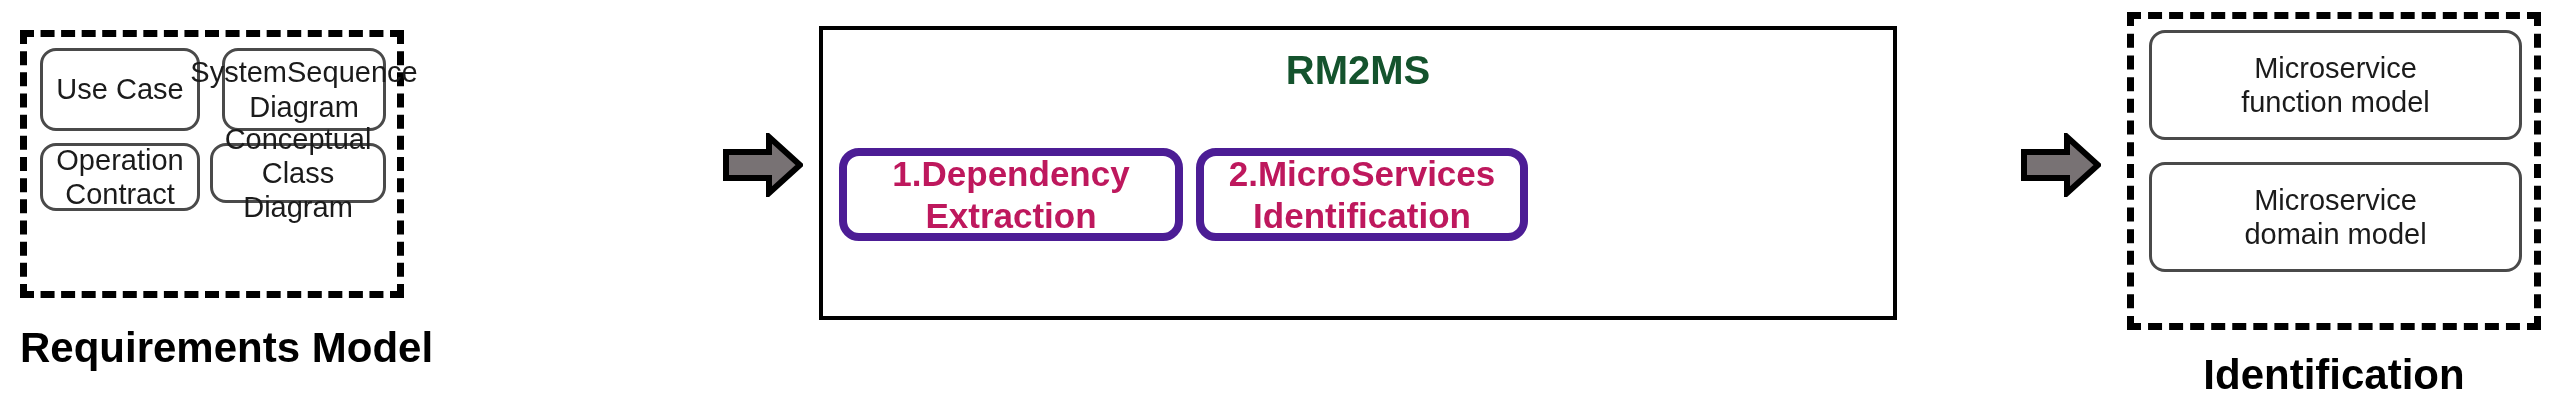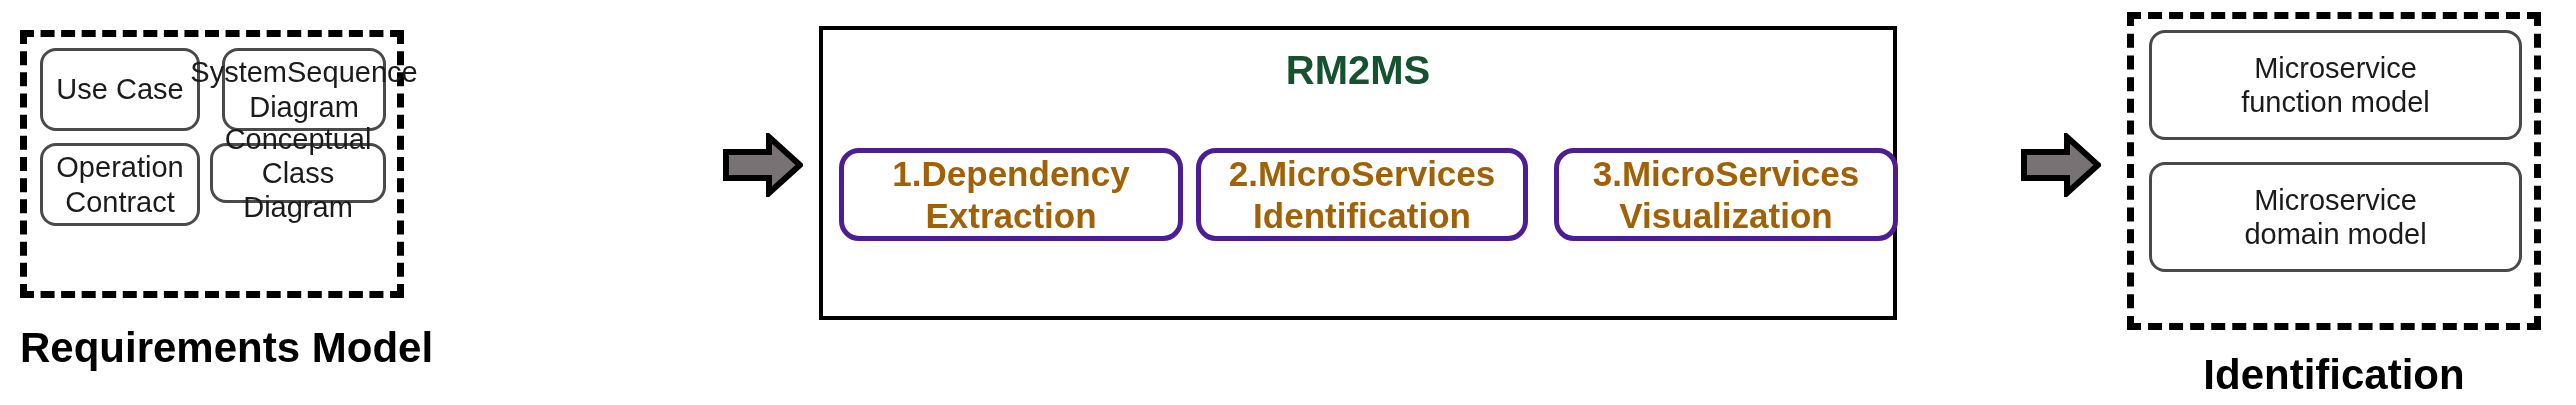--- a/index.html
+++ b/index.html
@@ -62,32 +62,32 @@
     text-align: center;
     font-family: "Liberation Sans", sans-serif;
     font-weight: bold;
     font-size: 40px;
     letter-spacing: 0px;
     color: #14532d;
   }
   .step-card {
     position: absolute;
     box-sizing: border-box;
-    border: 5px solid #4c1d95;
+    border: 8px solid #4c1d95;
     border-radius: 20px;
     background: #ffffff;
     display: flex;
     align-items: center;
     justify-content: center;
     text-align: center;
     font-family: "Liberation Sans", sans-serif;
     font-weight: bold;
     font-size: 35px;
     line-height: 1.2;
-    color: #a16207;
+    color: #be185d;
     padding: 2px 4px;
   }
 
   
   .arrow {
     position: absolute;
   }
   .arrow svg { display: block; }
 
   
@@ -105,41 +105,40 @@
 <body>
 
 <div id="canvas">
 
   <div class="dashed-group" style="left:20px; top:30px; width:384px; height:268px;"></div>
 
   <div class="card" style="left:40px; top:48px; width:160px; height:83px;">Use Case</div>
 
   <div class="card" style="left:210px; top:48px; width:164px; height:83px;margin-left:12px;">SystemSequence<br>Diagram</div>
 
-  <div class="card" style="left:40px; top:143px; width:160px; height:83px;">Operation<br>Contract</div>
+  <div class="card" style="left:40px; top:143px; width:160px; height:68px;">Operation<br>Contract</div>
 
   <div class="card" style="left:210px; top:143px; width:176px; height:60px;">Conceptual Class<br>Diagram</div>
 
   <div class="caption" style="left:20px; top:324px; width:384px;">Requirements Model</div>
 
   <div class="arrow" style="left:723px; top:133px;">
     <svg width="80" height="64" viewBox="0 0 80 64">
       <polygon points="3,19 46,19 46,4 77,32 46,60 46,45 3,45" fill="#787274" stroke="#000000" stroke-width="6" stroke-linejoin="miter"></polygon>
     </svg>
   </div>
 
   <div class="solid-group" style="left:819px; top:26px; width:1078px; height:294px;"></div>
 
   <div class="rm-title" style="left:819px; top:48px; width:1078px;">RM2MS</div>
 
   <div class="step-card" style="left:839px; top:148px; width:344px; height:93px;">1.Dependency<br>Extraction</div>
 
   <div class="step-card" style="left:1196px; top:148px; width:332px; height:93px;">2.MicroServices<br>Identification</div>
 
-  <div class="step-card" style="left:1554px; top:148px; width:344px; height:93px;">3.MicroServices<br>Visualization</div>
 
   <div class="arrow" style="left:2021px; top:133px;">
     <svg width="80" height="64" viewBox="0 0 80 64">
       <polygon points="3,19 46,19 46,4 77,32 46,60 46,45 3,45" fill="#787274" stroke="#000000" stroke-width="6" stroke-linejoin="miter"></polygon>
     </svg>
   </div>
 
   <div class="dashed-group" style="left:2127px; top:12px; width:414px; height:318px;"></div>
 
   <div class="card" style="left:2149px; top:30px; width:373px; height:110px;">Microservice<br>function model</div>

